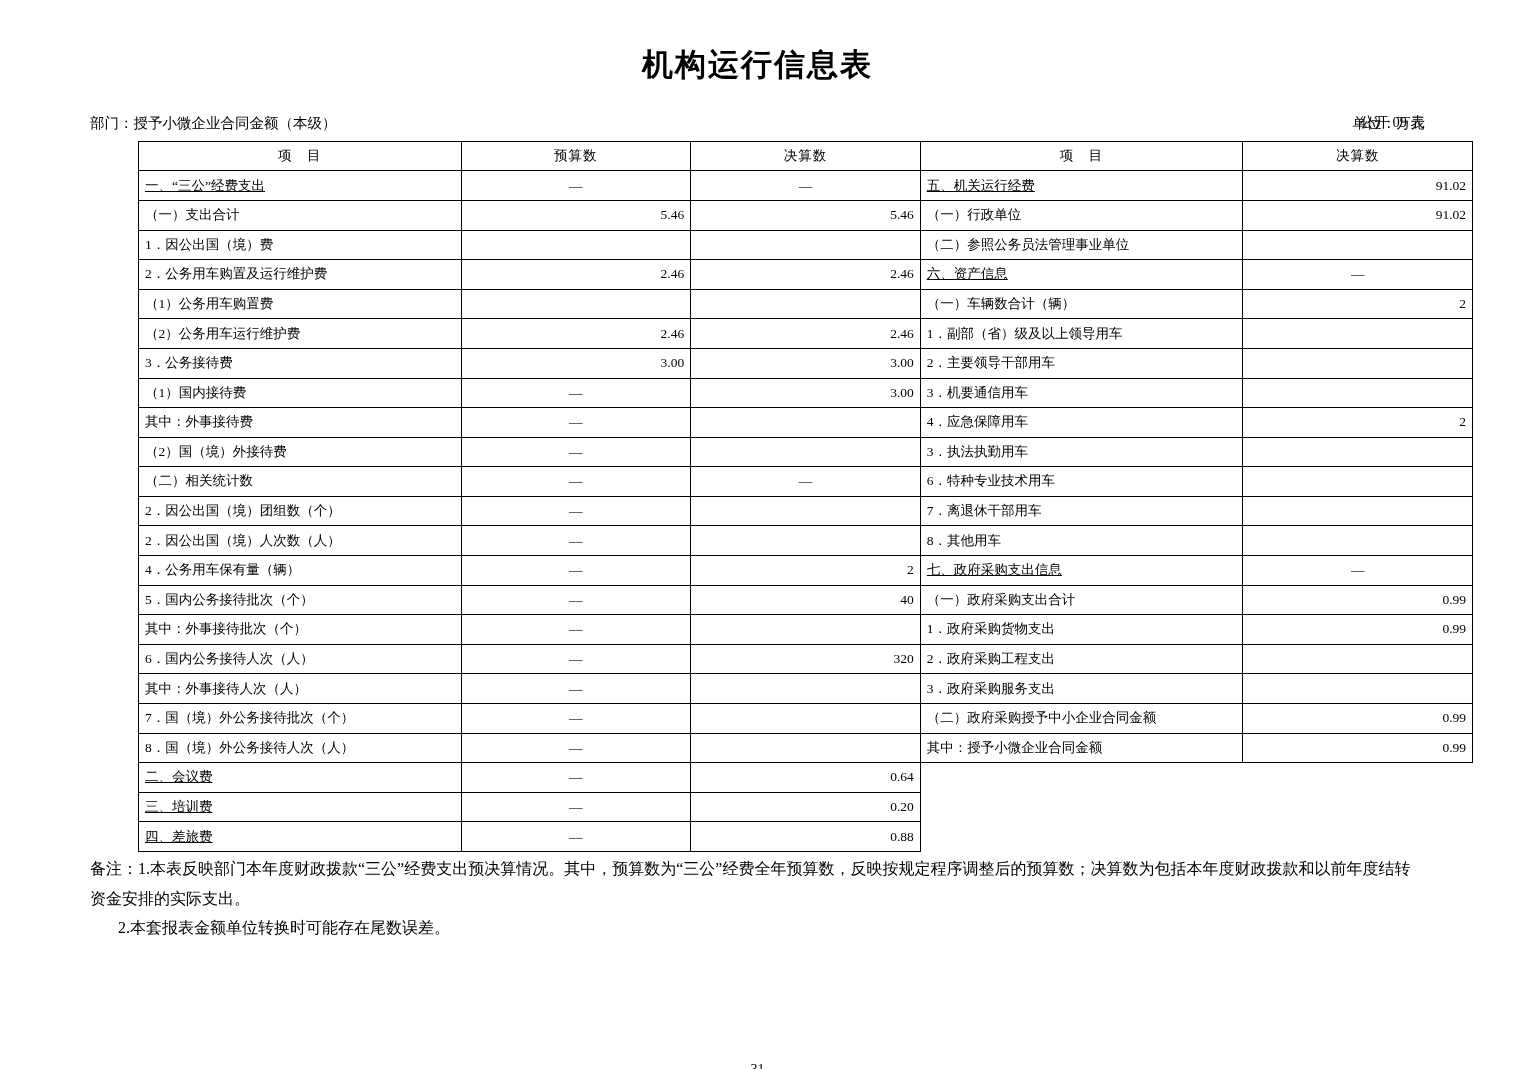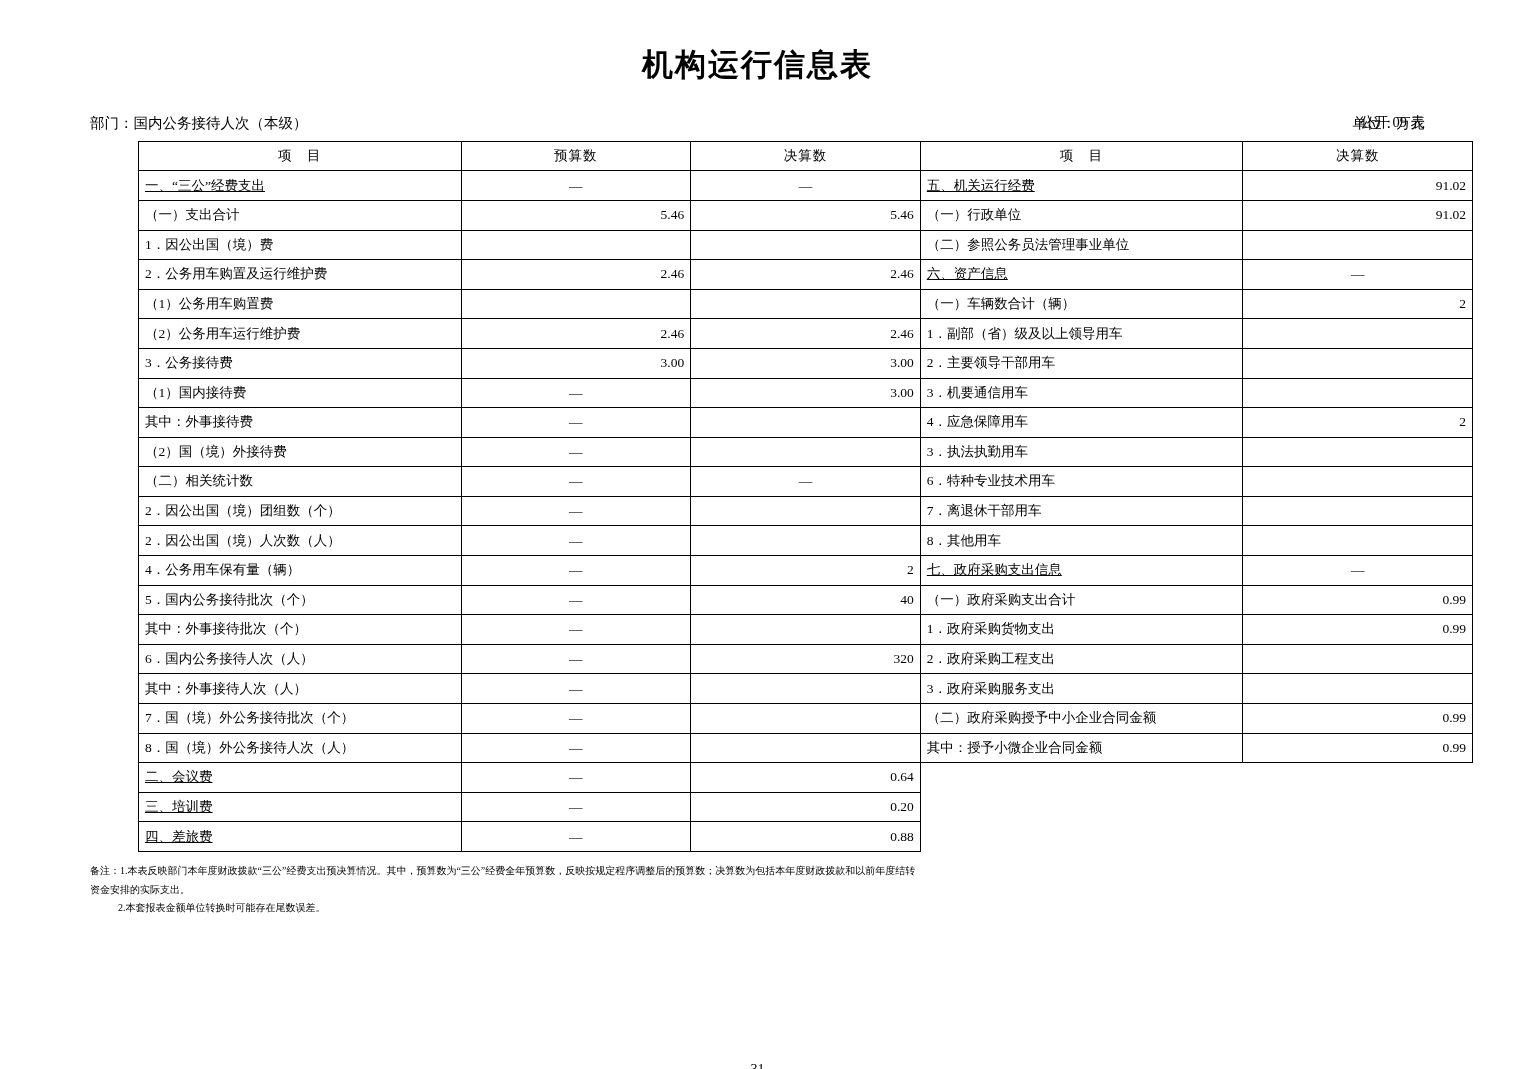--- a/index.html
+++ b/index.html
@@ -73,23 +73,23 @@
     text-align: center;
   }
   .col-item { width: 295px; }
   .col-val  { width: 210px; }
   .ind0 { padding-left: 6px; text-decoration: underline; }
   .ind1 { padding-left: 20px; }
   .ind2 { padding-left: 34px; }
   .ind3 { padding-left: 48px; }
   .ind4 { padding-left: 62px; }
   .notes {
-    font-size: 10px;
+    font-size: 16px;
     line-height: 1.85;
-    margin-top: 10px;
+    margin-top: 2px;
   }
   .notes p {
     margin: 0;
     text-indent: 0;
   }
   .notes p.indent {
     text-indent: 28px;
   }
   .pagenum {
     position: absolute;
@@ -103,21 +103,21 @@
 </head>
 <body>
 
 <div class="page">
 
   <div class="doc-title">机构运行信息表</div>
 
   <div class="meta-right">公开 09 表</div>
 
   <div class="meta-row">
-    <div class="meta-left">部门：国内公务接待人次（本级）</div>
+    <div class="meta-left">部门：授予小微企业合同金额（本级）</div>
     <div class="meta-left">单位：万元</div>
   </div>
 
   <table class="main">
     <colgroup>
       <col class="col-item">
       <col class="col-val">
       <col class="col-val">
       <col class="col-item">
       <col class="col-val">

